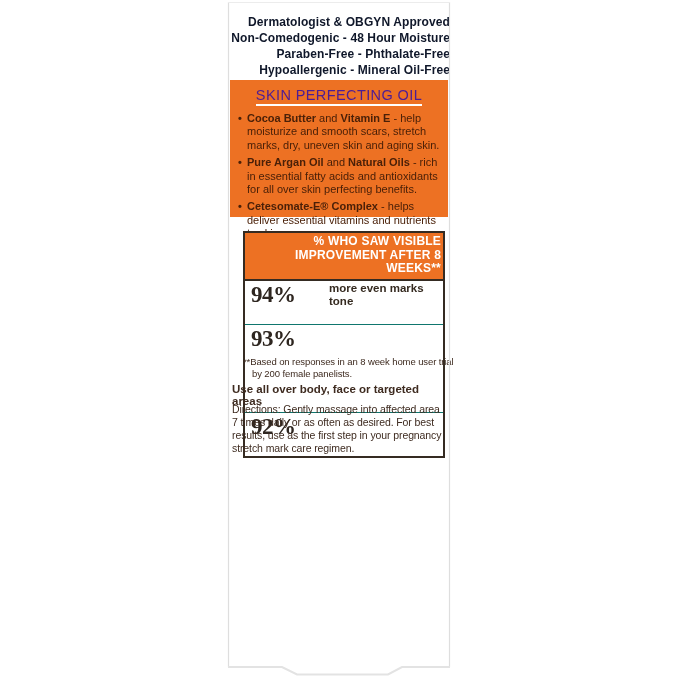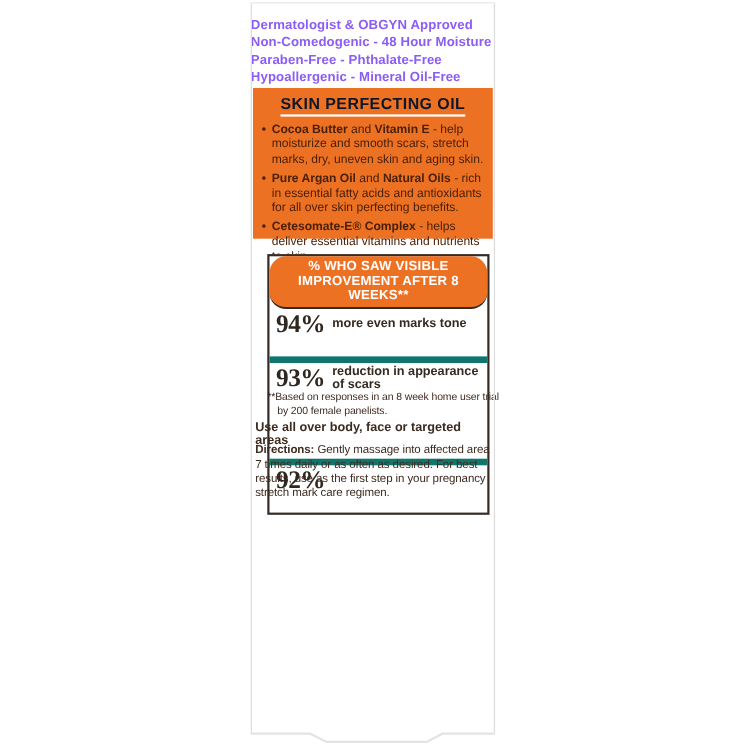--- a/index.html
+++ b/index.html
@@ -6,52 +6,51 @@
   body{
     width:679px;height:679px;background:#ffffff;position:relative;overflow:hidden;
     font-family:"Liberation Sans", sans-serif;
     -webkit-font-smoothing:antialiased;
   }
   .panel{
     position:absolute;left:228px;top:0;width:222px;height:667px;background:#ffffff;
   }
   
   .claims{
-    position:absolute;top:14px;left:0;right:0;text-align:left;
-    font-size:12px;font-weight:bold;color:#8b5cf6;line-height:16px;letter-spacing:.1px;
+    position:absolute;top:14px;left:0;right:0;text-align:right;
+    font-size:12px;font-weight:bold;color:#0f172a;line-height:16px;letter-spacing:.1px;
   }
   
   .orange-box{
     position:absolute;left:2px;right:2px;top:80px;height:137px;background:#ED7123;
     color:#4A2008;
   }
   .orange-title{
     text-align:center;margin-top:6px;
   }
   .orange-title span{
-    display:inline-block;color:#0f172a;font-weight:bold;font-size:14.5px;letter-spacing:.4px;
+    display:inline-block;color:#4c1d95;font-weight:normal;font-size:14.5px;letter-spacing:.4px;
     border-bottom:2px solid #ffffff;padding-bottom:1px;
   }
   .bullets{margin:6px 6px 0 8px;padding:0;list-style:none;}
   .bullets li{display:flex;font-size:11px;line-height:13.4px;margin-bottom:4px;}
   .bullets .dot{width:9px;flex:0 0 9px;font-weight:bold;}
   .bullets .btext b{font-weight:bold;}
   
   .stats{
     position:absolute;left:15px;top:231px;width:202px;
     border:2px solid #352B22;background:#ffffff;box-sizing:border-box;
   }
   .stats-head{
     background:#ED7123;color:#ffffff;font-weight:bold;font-size:12px;line-height:13.5px;
-    text-align:center;padding:2px 2px 3px 2px;letter-spacing:.2px;
+    text-align:right;padding:2px 2px 3px 2px;letter-spacing:.2px;
     border-bottom:2px solid #352B22;
-    border-radius:15px;
   }
-  .srow{display:flex;align-items:center;padding:1px 2px 16px 6px;box-sizing:border-box;}
-  .srow + .srow{border-top:6px solid #0f766e;align-items:flex-end;}
+  .srow{display:flex;align-items:center;padding:1px 2px 16px 6px;box-sizing:border-box;gap:27px;}
+  .srow + .srow{border-top:1px solid #0f766e;}
   .srow .pct{
     flex:0 0 46px;font-family:"Liberation Serif", serif;font-weight:bold;font-size:23px;
     color:#2E2620;letter-spacing:-0.5px;
   }
   .srow .desc{
     font-size:11.5px;font-weight:bold;color:#352A20;line-height:12.3px;padding-left:5px;
   }
   .r1{min-height:29px;}
   .r2{min-height:31px;}
   .r3{min-height:30px;margin-top:44px;}
@@ -63,21 +62,21 @@
   }
   
   .usage{
     position:absolute;left:4px;top:383px;width:216px;
     font-size:11.5px;font-weight:bold;color:#3E2B20;
   }
   .directions{
     position:absolute;left:4px;top:403px;width:216px;
     font-size:10.5px;line-height:12.9px;color:#3E2B20;letter-spacing:-0.1px;
   }
-  .directions b{font-weight:bold;}
+  .directions b{font-weight:normal;}
   
   .outline{position:absolute;left:0;top:0;pointer-events:none;}
 </style>
 </head>
 <body>
 
 <div class="panel">
 
   <div class="claims">
     <div>Dermatologist &amp; OBGYN Approved</div>
@@ -107,21 +106,20 @@
   </div>
 
   <div class="stats">
     <div class="stats-head">% WHO SAW VISIBLE IMPROVEMENT AFTER 8 WEEKS**</div>
     <div class="srow r1">
       <span class="pct">94%</span>
       <span class="desc">more even marks tone</span>
     </div>
     <div class="srow r2">
       <span class="pct">93%</span>
-      <span class="desc">reduction in appearance of scars</span>
     </div>
     <div class="srow r3">
       <span class="pct">92%</span>
     </div>
   </div>
 
   <div class="footnote">**Based on responses in an 8 week home user trial by 200 female panelists.</div>
 
   <div class="usage">Use all over body, face or targeted areas</div>
 

